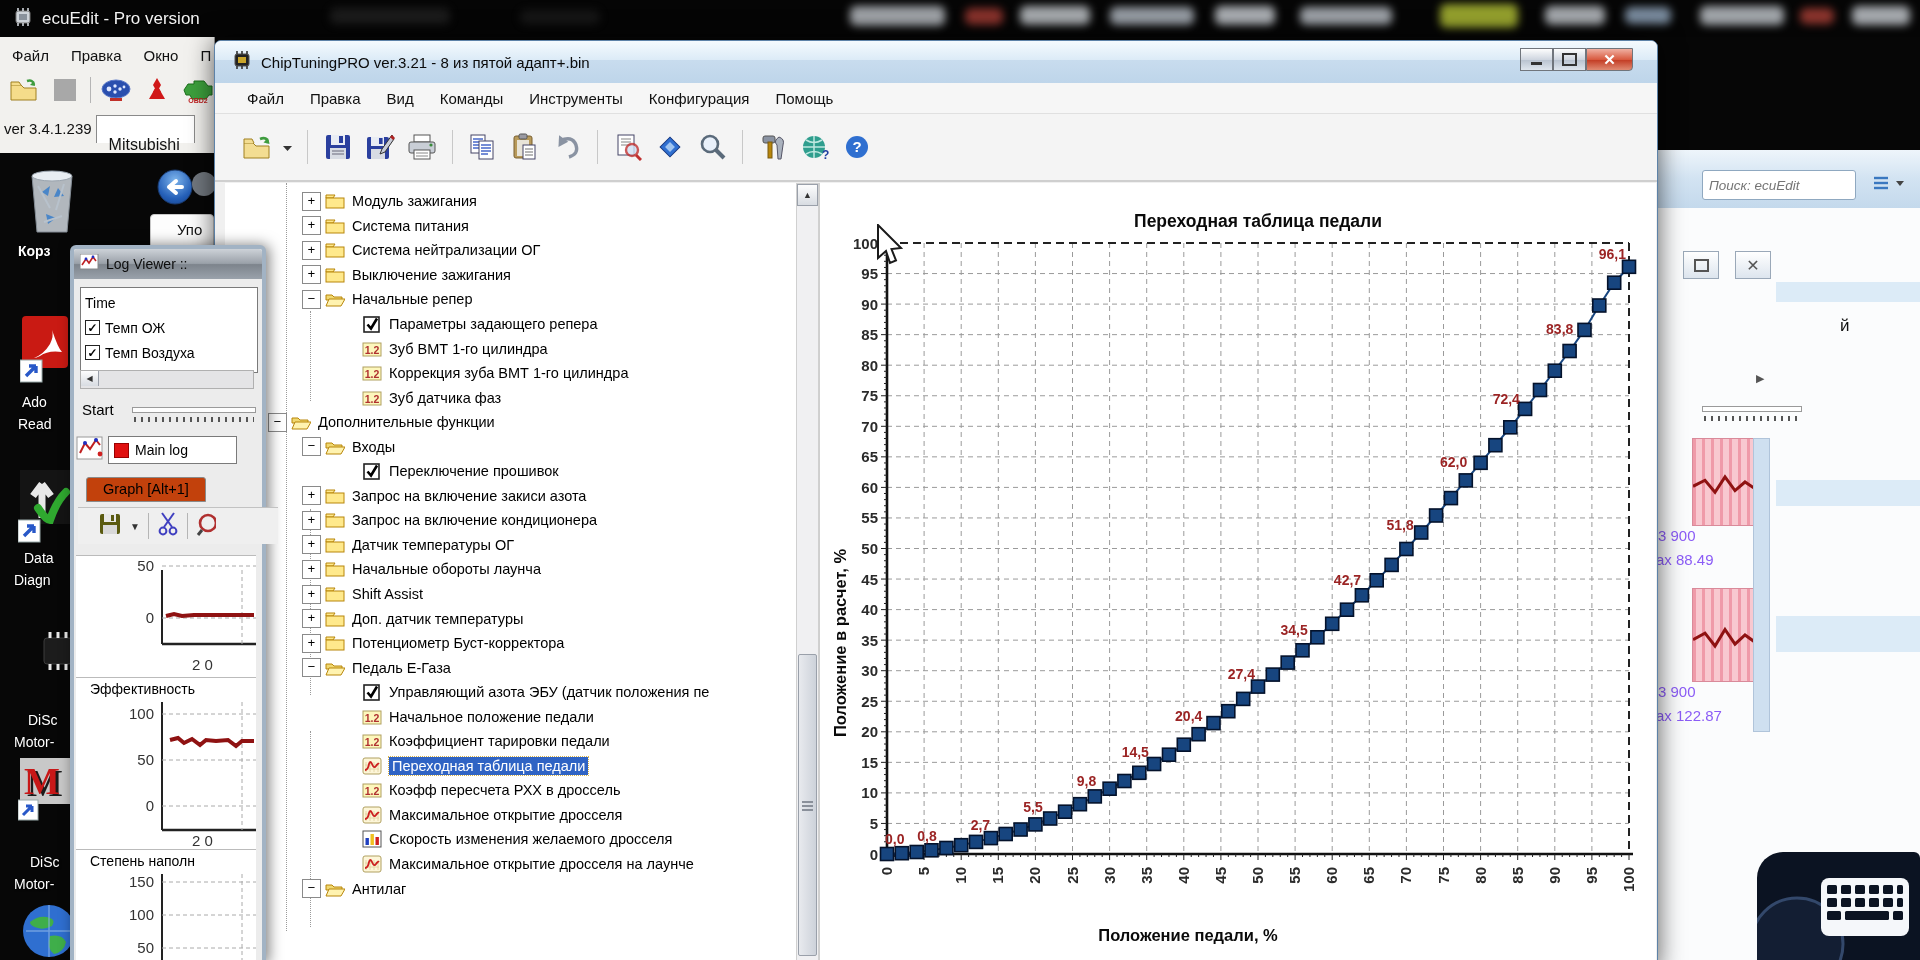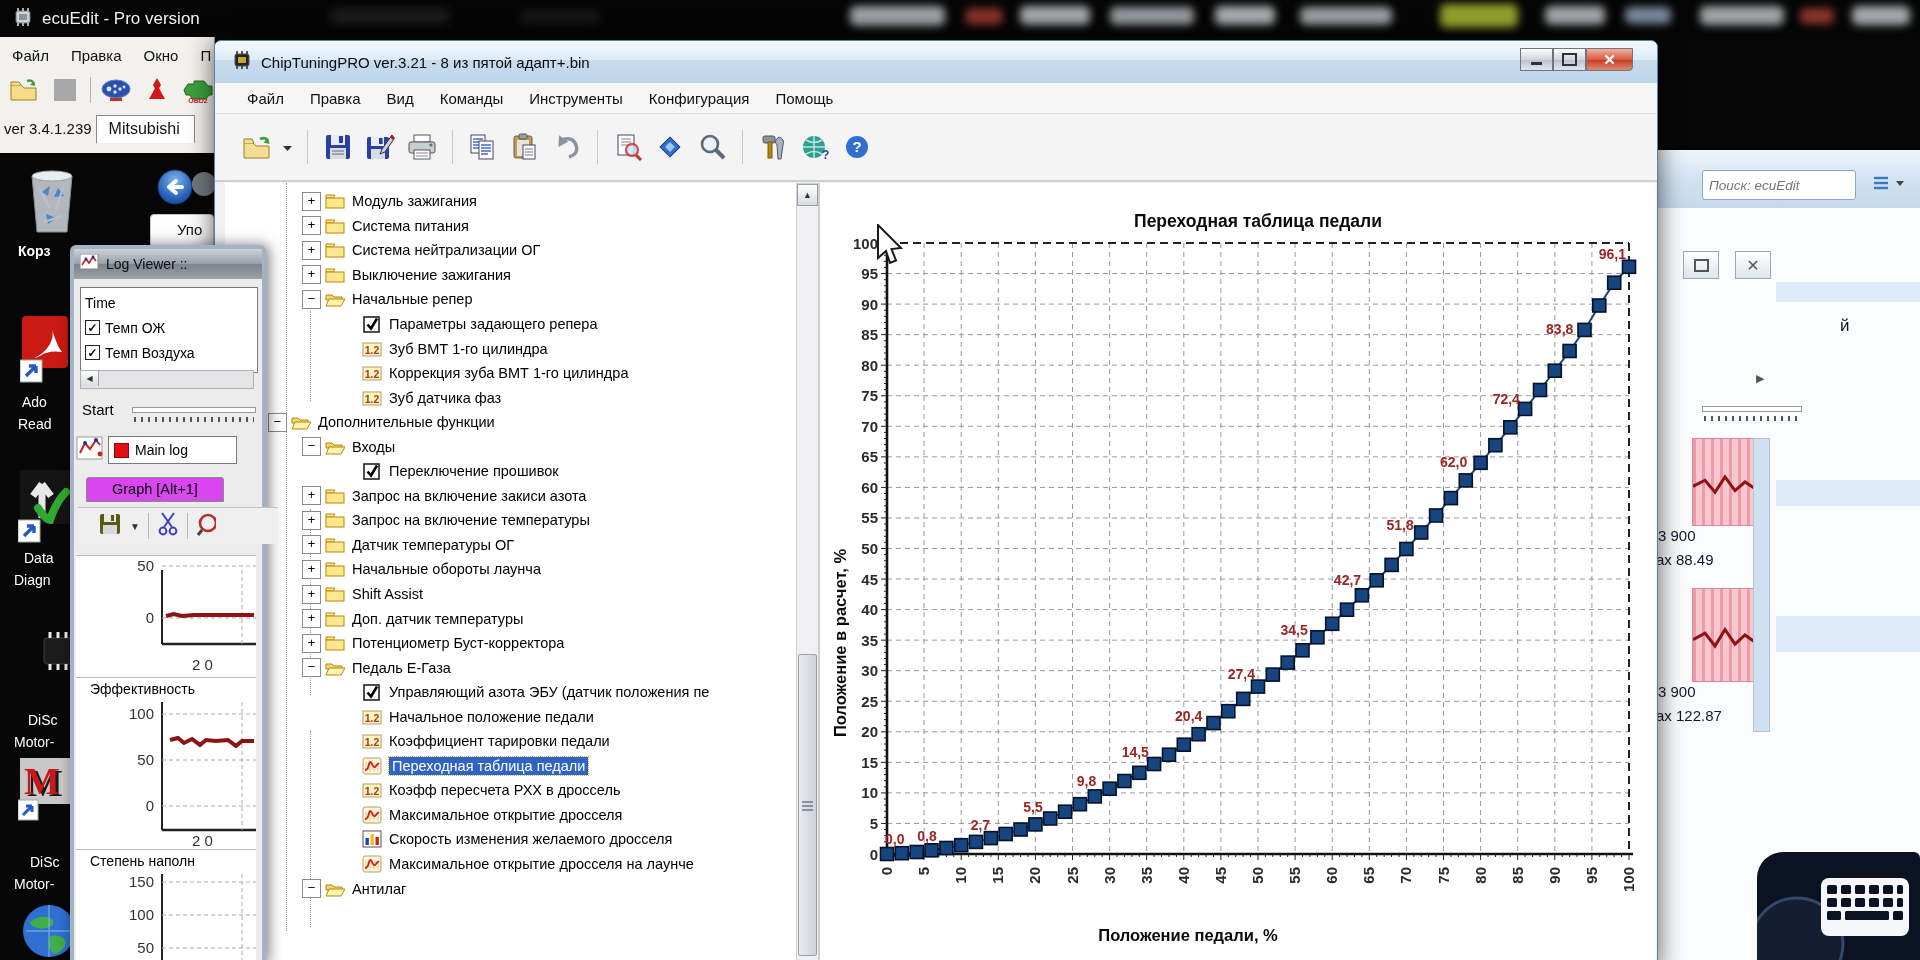--- a/index.html
+++ b/index.html
@@ -10,21 +10,21 @@
   #top-strip{left:0;top:0;width:1920px;height:37px;background:#050505;z-index:5;}
   .blob{position:absolute;border-radius:6px;filter:blur(4px);opacity:.75;}
   #ecuedit-titlebar{left:0;top:0;width:770px;height:37px;z-index:6;display:flex;align-items:center;gap:8px;padding-left:12px;}
   #ecuedit-title{color:#f2f2f2;font-size:17px;text-shadow:0 1px 2px #000;}
   
   #ecuedit-left{left:0;top:37px;width:214px;height:116px;background:#f2f1ee;z-index:4;border-right:1px solid #9a9a9a;}
   #ecuedit-menu{display:flex;gap:22px;padding:10px 0 0 12px;font-size:15px;color:#111;}
   #ecuedit-toolbar{display:flex;align-items:center;gap:9px;padding:8px 0 0 8px;height:36px;}
   #ecuedit-verrow{display:flex;margin-top:7px;height:28px;font-size:15px;color:#111;}
   #ecuedit-ver{padding:5px 4px 0 4px;}
-  #ecuedit-tab{border:1px solid #8a8a8a;border-bottom:none;background:#fff;padding:4px 14px 0 12px;font-size:16px;}
+  #ecuedit-tab{border:1px solid #8a8a8a;border-bottom:none;background:#fff;padding:20px 14px 0 12px;font-size:16px;}
   .tsep{width:1px;height:26px;background:#b5b5b5;}
   
   .dlabel{color:#fff;font-size:14px;text-shadow:1px 1px 2px #000;white-space:nowrap;}
   
   #ctp{left:214px;top:40px;width:1442px;height:930px;z-index:6;border-radius:7px 7px 0 0;
        background:#f0f0f0;border:1px solid #5d82a8;box-shadow:0 0 26px rgba(0,0,0,.65);}
   #ctp-titlebar{left:0;top:0;width:100%;height:42px;border-radius:6px 6px 0 0;
        background:linear-gradient(#f4fafe 0%,#dcebf7 45%,#c8dcee 46%,#bed5ea 100%);
        display:flex;align-items:center;border-bottom:1px solid #9db8d2;}
   #ctp-title{font-size:15px;color:#0a0a0a;margin-left:8px;}
@@ -69,36 +69,36 @@
   .lv-cb{width:13px;height:13px;border:1.5px solid #222;background:#fff;display:flex;align-items:center;justify-content:center;
      font-size:12px;font-weight:bold;color:#000;line-height:10px;}
   #lv-hscroll{position:absolute;left:6px;top:121px;width:172px;height:17px;background:#e4e4e6;border:1px solid #b0b0b0;display:flex;}
   #lv-start-row{position:absolute;left:8px;top:152px;width:174px;font-size:15px;color:#000;}
   #lv-slider{position:absolute;left:50px;top:6px;width:122px;height:4px;border:1px solid #9a9a9a;background:#fdfdfd;}
   #lv-ticks{position:absolute;left:52px;top:16px;width:120px;height:5px;
       background:repeating-linear-gradient(90deg,#555 0 2px,transparent 2px 7px);}
   #lv-legend-row{position:absolute;left:2px;top:186px;display:flex;align-items:center;gap:4px;}
   #lv-combo{width:122px;height:26px;background:#fff;border:1px solid #7a7a7a;display:flex;align-items:center;gap:6px;padding-left:5px;
       font-size:14px;}
-  #lv-tab{position:absolute;left:12px;top:228px;padding:3px 25px 4px;background:#d946ef;border:1px solid #8a8a8a;border-radius:3px 3px 0 0;
+  #lv-tab{position:absolute;left:12px;top:228px;padding:3px 16px 4px;background:#c2410c;border:1px solid #8a8a8a;border-radius:3px 3px 0 0;
       font-size:14.5px;}
   #lv-toolbar{position:absolute;left:4px;top:258px;width:180px;height:36px;border-top:1px solid #c2c2c2;background:#efefef;
       display:flex;align-items:center;gap:8px;padding-left:20px;}
   .lv-chart{position:absolute;left:2px;background:#fff;border-top:1px solid #bbb;}
   
   #right-black{left:1656px;top:37px;width:264px;height:118px;background:#060606;z-index:3;}
   #right-glass{left:1656px;top:150px;width:264px;height:58px;z-index:3;
       background:linear-gradient(#eef5fb,#d2e3f2 50%,#c4d9ec);border-bottom:1px solid #a8bed4;}
   #right-search{position:absolute;left:46px;top:20px;width:140px;height:24px;background:#fff;border:1px solid #8fa8c0;border-radius:3px;
       font-size:13.5px;font-style:italic;color:#8a8f96;padding:2px 6px;font-family:"Liberation Sans",sans-serif;}
   #right-client{left:1656px;top:208px;width:264px;height:752px;background:#fbfcfd;z-index:3;}
   .mdibtn{width:34px;height:26px;border:1px solid #9aa8b8;background:linear-gradient(#fff,#dde5ee);
       display:flex;align-items:center;justify-content:center;color:#444;}
   .meter{position:absolute;width:61px;background:repeating-linear-gradient(90deg,#ef9aa9 0 3px,#f8c8d0 3px 9px);border:1px solid #d98a9a;}
-  .meter-val{position:absolute;font-size:15px;color:#0f172a;}
+  .meter-val{position:absolute;font-size:15px;color:#8b5cf6;}
   .blue-band{position:absolute;left:120px;width:144px;background:#dcebf7;}
   
   #kbd-panel{left:1757px;top:852px;width:163px;height:108px;background:#0b1322;border-radius:26px 6px 0 0;z-index:10;}
   
   #cursor{z-index:40;}
 </style>
 </head>
 <body>
 
 <div class="abs" id="top-strip">
@@ -593,21 +593,21 @@
               <rect x="1" y="7" width="18" height="10" fill="#ffe98c" stroke="#b8860b"></rect>
             </svg></span>
           <span>Запрос на включение закиси азота</span>
         </div>
         <div class="trow" style="padding-left: 77px;">
           <span class="expbox">+</span>
           <span class="ticon"><svg width="20" height="20" viewBox="0 0 20 20">
               <path d="M1 7 h7 l2 -3 h-9 z" fill="#ffe98c" stroke="#b8860b"></path>
               <rect x="1" y="7" width="18" height="10" fill="#ffe98c" stroke="#b8860b"></rect>
             </svg></span>
-          <span>Запрос на включение температуры</span>
+          <span>Запрос на включение кондиционера</span>
         </div>
         <div class="trow" style="padding-left: 77px;">
           <span class="expbox">+</span>
           <span class="ticon"><svg width="20" height="20" viewBox="0 0 20 20">
               <path d="M1 7 h7 l2 -3 h-9 z" fill="#ffe98c" stroke="#b8860b"></path>
               <rect x="1" y="7" width="18" height="10" fill="#ffe98c" stroke="#b8860b"></rect>
             </svg></span>
           <span>Датчик температуры ОГ</span>
         </div>
         <div class="trow" style="padding-left: 77px;">

